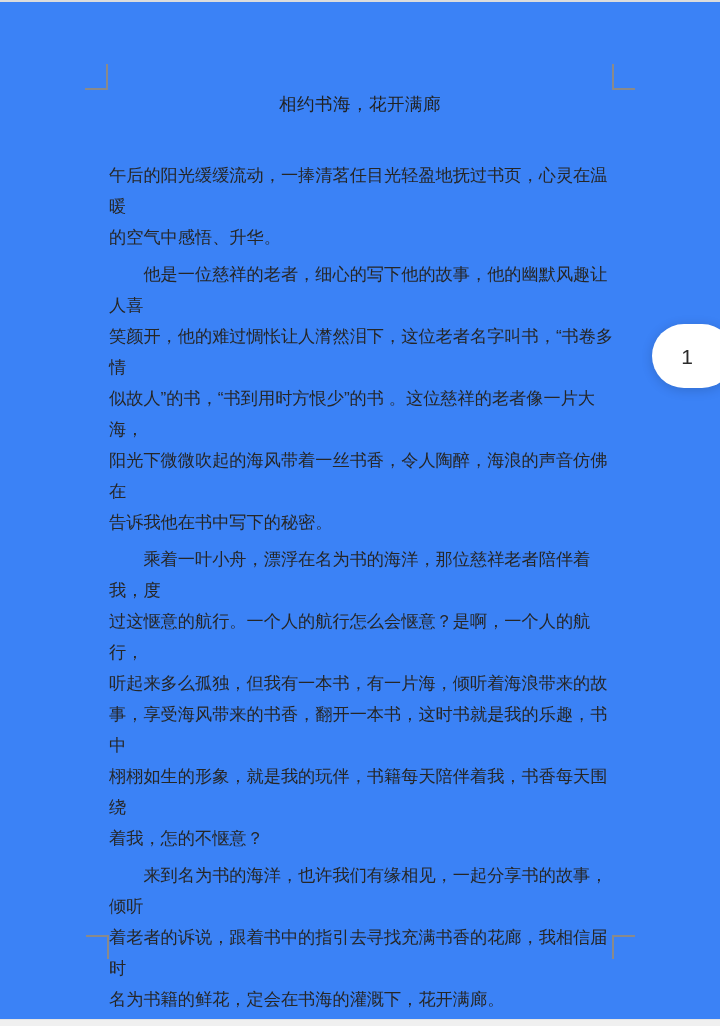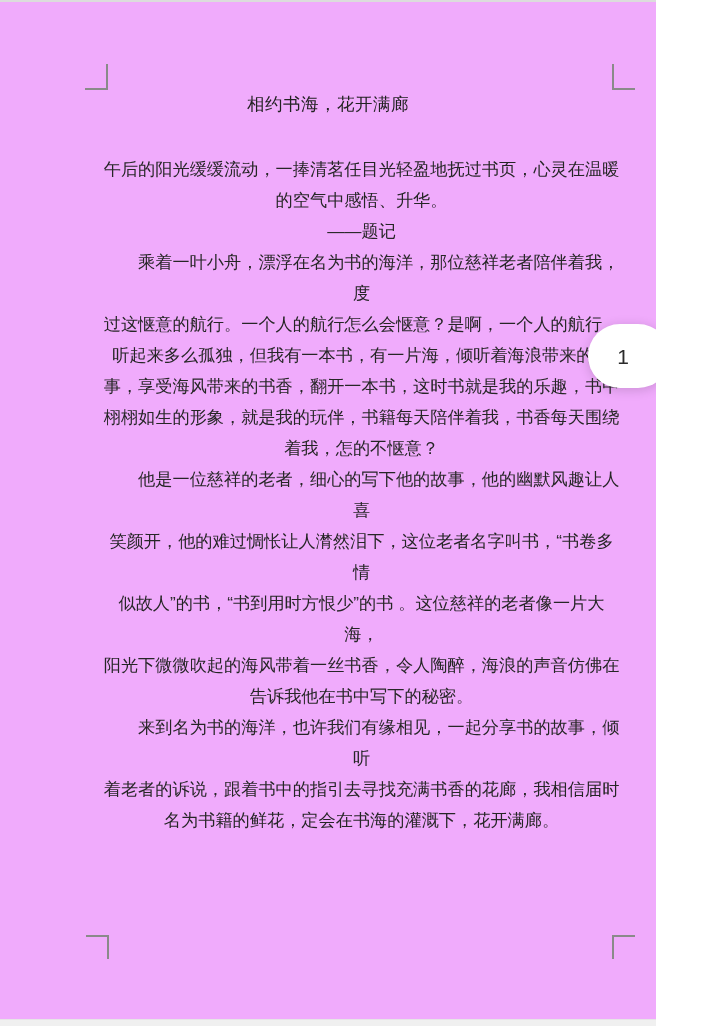--- a/index.html
+++ b/index.html
@@ -6,22 +6,22 @@
     --text:#262626;
     --corner-mark:#8a8a8a;
     --top-divider:#dcdcdc;
     --bottom-divider:#f0f0f0;
     --tab-background:#ffffff;
   }
   *{box-sizing:border-box;}
   html,body{margin:0;padding:0;background:#ffffff;}
   .page{
     position:relative;
-    width:656px;height:1026px;
-    background:#f0abfc;
+    width:720px;height:1026px;
+    background:#3b82f6;
     overflow:hidden;
     font-family:"Liberation Sans","DejaVu Sans",sans-serif;
   }
   .top-line{
     position:absolute;top:0;left:0;width:100%;height:2px;
     background:var(--top-divider);
   }
   .bottom-band{
     position:absolute;bottom:0;left:0;width:100%;height:7px;
     background:var(--bottom-divider);
@@ -40,21 +40,21 @@
     position:absolute;top:89px;left:0;width:100%;
     margin:0;text-align:center;
     font-size:17.5px;font-weight:400;line-height:31px;
     color:#222222;letter-spacing:0.5px;
   }
   .content{
     position:absolute;left:103px;top:154px;width:517px;
     font-size:17.2px;line-height:31px;color:var(--text);
     text-align:left;
   }
-  .para{margin:0;padding:0;text-indent:0;text-align:center;}
+  .para{margin:6px;padding:0;text-indent:0;}
   .para.indent{text-indent:2em;}
   .page-tab{
     position:absolute;top:324px;right:-14px;
     width:82px;height:64px;
     background:var(--tab-background);
     border-radius:34px;
     box-shadow:0 2px 12px rgba(0,0,0,0.16);
     display:flex;align-items:center;justify-content:center;
     padding-right:12px;
     cursor:pointer;
@@ -71,23 +71,22 @@
 
   <div class="mark tl"></div>
   <div class="mark tr"></div>
   <div class="mark bl"></div>
   <div class="mark br"></div>
 
   <h1 class="title">相约书海，花开满廊</h1>
 
   <div class="content">
       <p class="para">午后的阳光缓缓流动，一捧清茗任目光轻盈地抚过书页，心灵在温暖<br>的空气中感悟、升华。</p>
-      <p class="para">——题记</p>
+      <p class="para indent">他是一位慈祥的老者，细心的写下他的故事，他的幽默风趣让人喜<br>笑颜开，他的难过惆怅让人潸然泪下，这位老者名字叫书，“书卷多情<br>似故人”的书，“书到用时方恨少”的书 。这位慈祥的老者像一片大海，<br>阳光下微微吹起的海风带着一丝书香，令人陶醉，海浪的声音仿佛在<br>告诉我他在书中写下的秘密。</p>
       <p class="para indent">乘着一叶小舟，漂浮在名为书的海洋，那位慈祥老者陪伴着我，度<br>过这惬意的航行。一个人的航行怎么会惬意？是啊，一个人的航行，<br>听起来多么孤独，但我有一本书，有一片海，倾听着海浪带来的故<br>事，享受海风带来的书香，翻开一本书，这时书就是我的乐趣，书中<br>栩栩如生的形象，就是我的玩伴，书籍每天陪伴着我，书香每天围绕<br>着我，怎的不惬意？</p>
-      <p class="para indent">他是一位慈祥的老者，细心的写下他的故事，他的幽默风趣让人喜<br>笑颜开，他的难过惆怅让人潸然泪下，这位老者名字叫书，“书卷多情<br>似故人”的书，“书到用时方恨少”的书 。这位慈祥的老者像一片大海，<br>阳光下微微吹起的海风带着一丝书香，令人陶醉，海浪的声音仿佛在<br>告诉我他在书中写下的秘密。</p>
       <p class="para indent">来到名为书的海洋，也许我们有缘相见，一起分享书的故事，倾听<br>着老者的诉说，跟着书中的指引去寻找充满书香的花廊，我相信届时<br>名为书籍的鲜花，定会在书海的灌溉下，花开满廊。</p>
     </div>
 
   <div class="page-tab">
     <span>1</span>
   </div>
 
   <div class="bottom-band"></div>
 </div>
 

